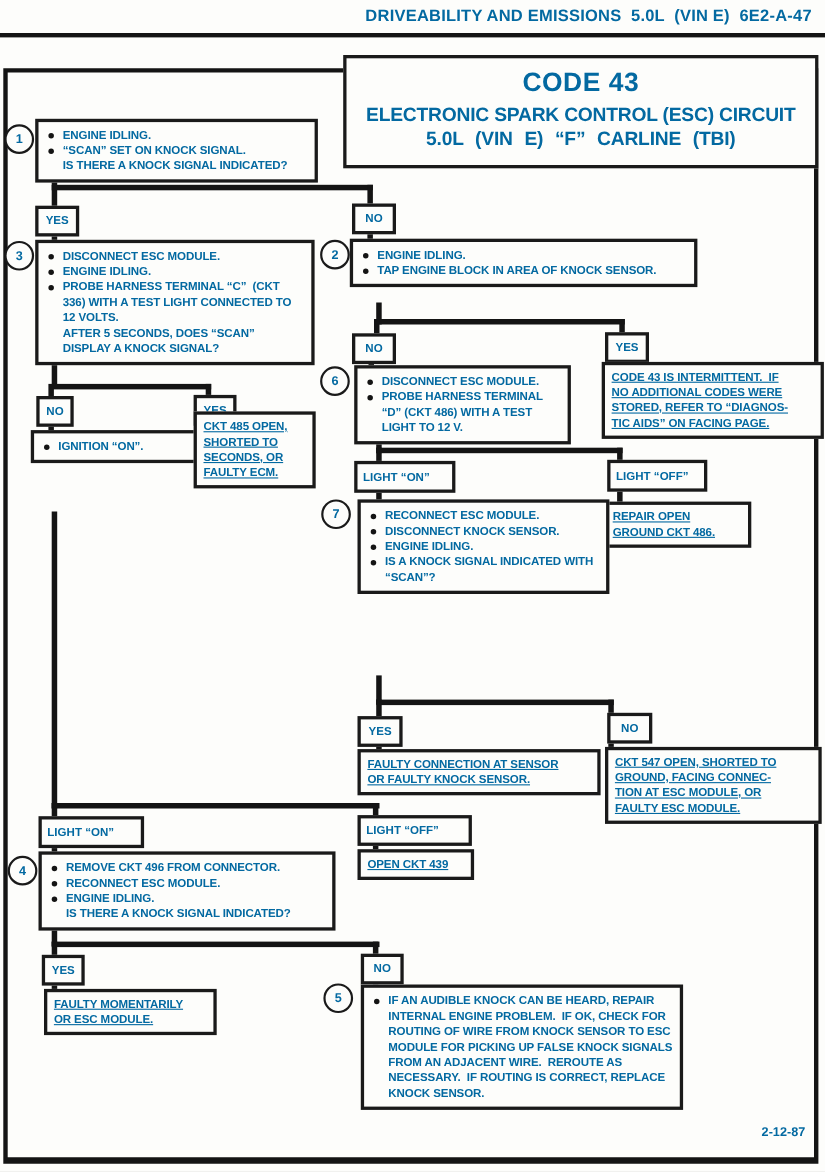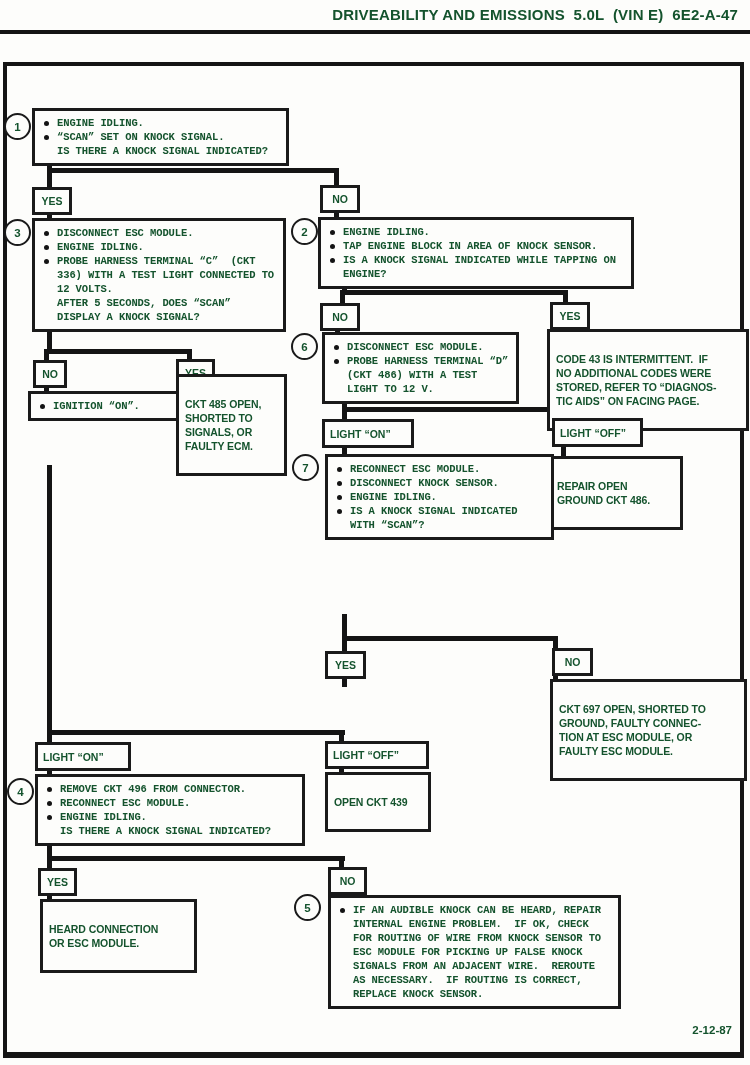--- a/index.html
+++ b/index.html
@@ -1,33 +1,33 @@
 <!DOCTYPE html>
 <html><head>
 <meta charset="utf-8">
 <style>
   html,body{margin:0;padding:0;background:#e8e8e6;}
   #page{
     position:relative;width:750px;height:1065px;background:#fdfdfb;
-    font-family:"Liberation Sans",sans-serif;font-weight:700;color:#14532d;
+    font-family:"Liberation Sans",sans-serif;font-weight:700;color:#0369a1;
     overflow:hidden;margin:0 auto;
   }
   .abs{position:absolute;}
   
   #hdr{top:6px;left:0;width:738px;text-align:right;font-size:15px;letter-spacing:.2px;white-space:pre;}
   #hdr-rule{top:30px;left:0;width:750px;height:4px;background:#141414;}
   
   #frame{left:3px;top:62px;width:733px;height:986px;border:4px solid #141414;border-bottom-width:6px;background:transparent;z-index:0;}
   
   .ln{background:#141414;z-index:1;}
   
   .box{border:3px solid #1a1a1a;background:#fdfdfb;z-index:2;font-size:10.5px;line-height:14px;letter-spacing:-.1px;}
   .step{padding:5px 6px 5px 4px;}
-  .term{padding:20px 6px;}
-  .box ul{margin:0;padding:0;list-style:none;font-family:Liberation Mono, monospace;}
+  .term{padding:4px 6px;text-decoration:underline;}
+  .box ul{margin:0;padding:0;list-style:none;}
   .box li{position:relative;padding-left:18px;white-space:pre-wrap;}
   .box li.b::before{content:"";position:absolute;left:5px;top:5px;width:5px;height:5px;border-radius:50%;background:#141414;}
   .tl{white-space:pre-wrap;}
   
   .lbl{border:3px solid #1a1a1a;background:#fdfdfb;z-index:2;font-size:10.5px;line-height:12px;
        display:flex;align-items:center;justify-content:center;letter-spacing:0;}
   .lbl.wide{justify-content:flex-start;padding-left:5px;white-space:pre;}
   
   .circ{width:23px;height:23px;border:2.5px solid #1a1a1a;border-radius:50%;background:#fdfdfb;z-index:3;
         display:flex;align-items:center;justify-content:center;font-size:11.5px;}
@@ -84,20 +84,25 @@
   <div class="abs ln" style="left:561px;top:407px;width:5px;height:18px"></div>
   <div class="abs ln" style="left:342px;top:436px;width:5px;height:25px"></div>
   <div class="abs ln" style="left:561px;top:435px;width:5px;height:28px"></div>
   <div class="abs ln" style="left:342px;top:614px;width:5px;height:26px"></div>
   <div class="abs ln" style="left:342px;top:636px;width:216px;height:5px"></div>
   <div class="abs ln" style="left:342px;top:636px;width:5px;height:22px"></div>
   <div class="abs ln" style="left:553px;top:636px;width:5px;height:19px"></div>
   <div class="abs ln" style="left:342px;top:667px;width:5px;height:20px"></div>
   <div class="abs ln" style="left:553px;top:664px;width:5px;height:21px"></div>
 
+  <div class="abs" id="title-box">
+    <div id="title-code">CODE 43</div>
+    <div id="title-l2">ELECTRONIC SPARK CONTROL (ESC) CIRCUIT</div>
+    <div id="title-l3">5.0L (VIN E) “F” CARLINE (TBI)</div>
+  </div>
 
   <div class="abs circ" style="left:4px;top:113px">1</div>
   <div class="abs box step" style="left:32px;top:108px;width:241px">
     <ul>
       <li class="b">ENGINE IDLING.</li>
       <li class="b">“SCAN” SET ON KNOCK SIGNAL.</li>
       <li class="n">IS THERE A KNOCK SIGNAL INDICATED?</li>
     </ul>
   </div>
   <div class="abs lbl" style="left:32px;top:187px;width:34px;height:22px">YES</div>
@@ -111,21 +116,20 @@
       <li class="b">PROBE HARNESS TERMINAL “C”  (CKT 336) WITH A TEST LIGHT CONNECTED TO 12 VOLTS.</li>
       <li class="n">AFTER 5 SECONDS, DOES “SCAN” DISPLAY A KNOCK SIGNAL?</li>
     </ul>
   </div>
 
   <div class="abs circ" style="left:291px;top:218px">2</div>
   <div class="abs box step" style="left:318px;top:217px;width:300px">
     <ul>
       <li class="b">ENGINE IDLING.</li>
       <li class="b">TAP ENGINE BLOCK IN AREA OF KNOCK SENSOR.</li>
-      <li class="b">IS A KNOCK SIGNAL INDICATED WHILE TAPPING ON ENGINE?</li>
     </ul>
   </div>
   <div class="abs lbl" style="left:320px;top:303px;width:34px;height:22px">NO</div>
   <div class="abs lbl" style="left:550px;top:302px;width:34px;height:22px">YES</div>
 
   <div class="abs circ" style="left:291px;top:333px">6</div>
   <div class="abs box step" style="left:322px;top:332px;width:181px">
     <ul>
       <li class="b">DISCONNECT ESC MODULE.</li>
       <li class="b">PROBE HARNESS TERMINAL “D” (CKT 486) WITH A TEST LIGHT TO 12 V.</li>
@@ -152,39 +156,43 @@
     <ul>
       <li class="b">RECONNECT ESC MODULE.</li>
       <li class="b">DISCONNECT KNOCK SENSOR.</li>
       <li class="b">ENGINE IDLING.</li>
       <li class="b">IS A KNOCK SIGNAL INDICATED WITH “SCAN”?</li>
     </ul>
   </div>
   <div class="abs lbl" style="left:325px;top:651px;width:35px;height:22px">YES</div>
   <div class="abs lbl" style="left:552px;top:648px;width:35px;height:22px">NO</div>
 
+  <div class="abs box term" style="left:325px;top:681px;width:203px">
+    <div class="tl">FAULTY CONNECTION AT SENSOR</div>
+    <div class="tl">OR FAULTY KNOCK SENSOR.</div>
+  </div>
 
   <div class="abs box term" style="left:550px;top:679px;width:179px">
-    <div class="tl">CKT 697 OPEN, SHORTED TO</div>
-    <div class="tl">GROUND, FAULTY CONNEC-</div>
+    <div class="tl">CKT 547 OPEN, SHORTED TO</div>
+    <div class="tl">GROUND, FACING CONNEC-</div>
     <div class="tl">TION AT ESC MODULE, OR</div>
     <div class="tl">FAULTY ESC MODULE.</div>
   </div>
 
   <div class="abs lbl" style="left:33px;top:360px;width:28px;height:22px">NO</div>
   <div class="abs lbl" style="left:176px;top:359px;width:33px;height:22px">YES</div>
   <div class="abs box step" style="left:28px;top:391px;width:141px">
     <ul>
       <li class="b">IGNITION “ON”.</li>
     </ul>
   </div>
   <div class="abs box term" style="left:176px;top:374px;width:93px">
     <div class="tl">CKT 485 OPEN,</div>
     <div class="tl">SHORTED TO</div>
-    <div class="tl">SIGNALS, OR</div>
+    <div class="tl">SECONDS, OR</div>
     <div class="tl">FAULTY ECM.</div>
   </div>
 
   <div class="abs lbl wide" style="left:35px;top:742px;width:85px;height:23px">LIGHT “ON”</div>
   <div class="abs lbl wide" style="left:325px;top:741px;width:93px;height:22px">LIGHT “OFF”</div>
   <div class="abs box term" style="left:325px;top:772px;width:88px">
     <div class="tl">OPEN CKT 439</div>
   </div>
 
   <div class="abs circ" style="left:7px;top:778px">4</div>
@@ -193,21 +201,21 @@
       <li class="b">REMOVE CKT 496 FROM CONNECTOR.</li>
       <li class="b">RECONNECT ESC MODULE.</li>
       <li class="b">ENGINE IDLING.</li>
       <li class="n">IS THERE A KNOCK SIGNAL INDICATED?</li>
     </ul>
   </div>
   <div class="abs lbl" style="left:38px;top:868px;width:33px;height:22px">YES</div>
   <div class="abs lbl" style="left:328px;top:867px;width:33px;height:22px">NO</div>
 
   <div class="abs box term" style="left:40px;top:899px;width:139px">
-    <div class="tl">HEARD CONNECTION</div>
+    <div class="tl">FAULTY MOMENTARILY</div>
     <div class="tl">OR ESC MODULE.</div>
   </div>
 
   <div class="abs circ" style="left:294px;top:894px">5</div>
   <div class="abs box step" style="left:328px;top:895px;width:277px">
     <ul>
       <li class="b">IF AN AUDIBLE KNOCK CAN BE HEARD, REPAIR INTERNAL ENGINE PROBLEM.  IF OK, CHECK FOR ROUTING OF WIRE FROM KNOCK SENSOR TO ESC MODULE FOR PICKING UP FALSE KNOCK SIGNALS FROM AN ADJACENT WIRE.  REROUTE AS NECESSARY.  IF ROUTING IS CORRECT, REPLACE KNOCK SENSOR.</li>
     </ul>
   </div>
 

